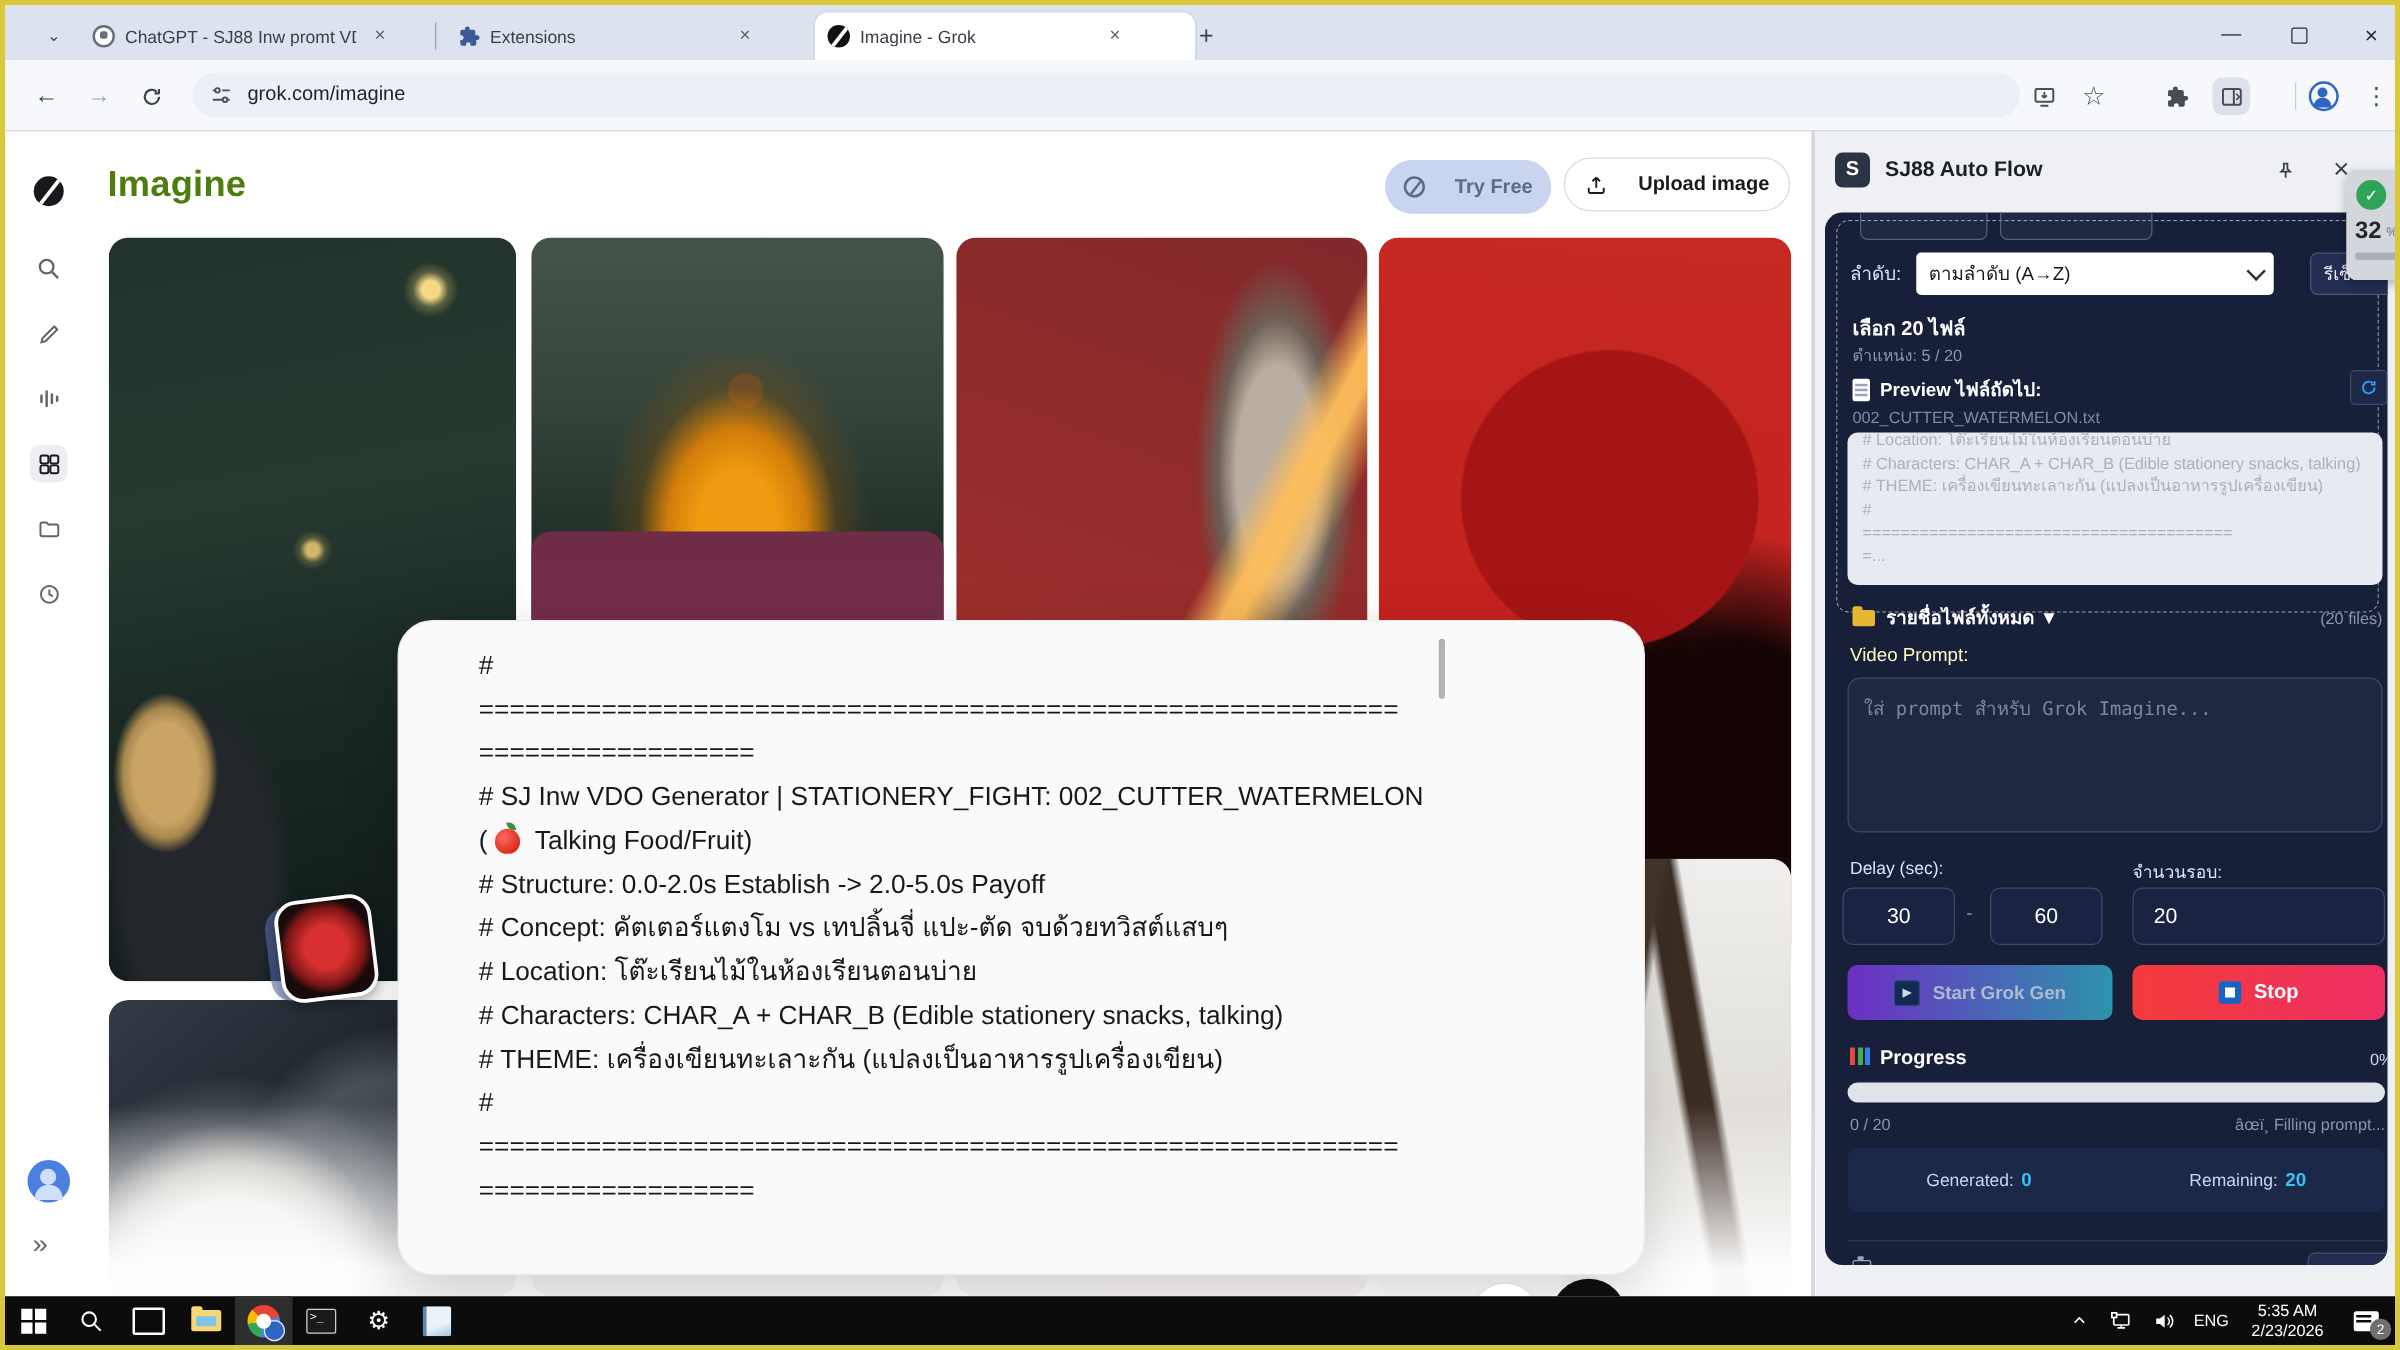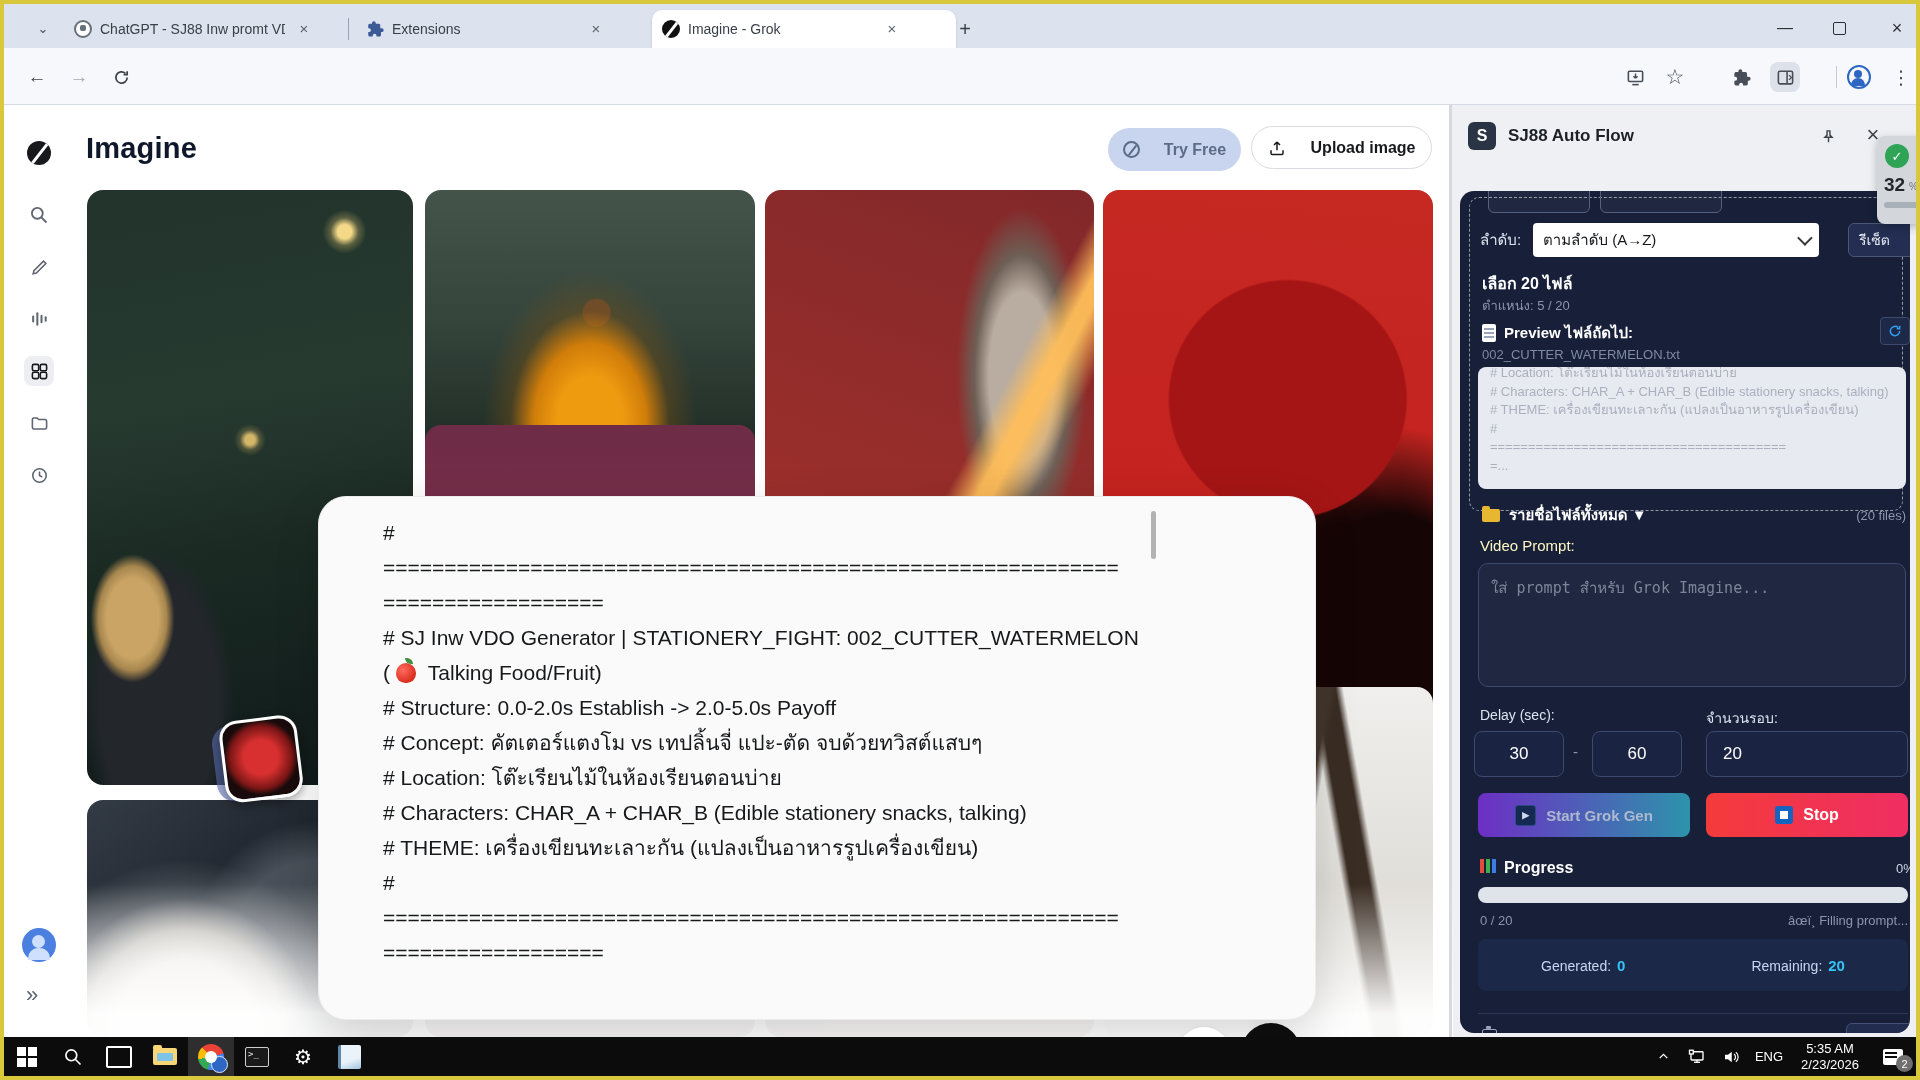--- a/index.html
+++ b/index.html
@@ -48,21 +48,21 @@
   .content{left:4px;top:104px;width:1912px;height:933px;background:#fff;overflow:hidden;}
   .vdivider{left:1449px;top:104px;width:3px;height:933px;background:#d6d9de;z-index:8;}
   
   .rail-ico{left:20px;width:30px;height:30px;display:flex;align-items:center;justify-content:center;color:#5f6670;}
   .rail-sel{color:#16181b;background:#eceef2;border-radius:8px;}
   .rail-avatar{left:18px;top:824px;width:34px;height:34px;border-radius:50%;background:#4b7fe0;position:relative;}
   .rail-avatar::after{content:"";position:absolute;left:10px;top:7px;width:13px;height:13px;border-radius:50%;background:#cfe0ff;}
   .rail-avatar::before{content:"";position:absolute;left:6px;top:20px;width:22px;height:12px;border-radius:10px 10px 0 0;background:#cfe0ff;}
   .rail-exp{left:22px;top:878px;color:#5f6670;font-size:22px;}
   
-  .ptitle{left:82px;top:28px;font-size:29px;font-weight:700;color:#0f172a;letter-spacing:.2px;}
+  .ptitle{left:82px;top:28px;font-size:29px;font-weight:700;color:#4d7c0f;letter-spacing:.2px;}
   .pill{height:43px;border-radius:22px;display:flex;align-items:center;justify-content:center;font-size:16px;font-weight:600;gap:16px;}
   .tryfree{left:1104px;top:24px;width:133px;background:#c9d4ef;color:#5c6b88;}
   .upload{left:1247px;top:22px;width:181px;background:#fff;border:1px solid #d8dbe0;color:#17191c;box-sizing:border-box;}
   .minigrok{width:17px;height:17px;border-radius:50%;border:2px solid #5c6b88;box-sizing:border-box;position:relative;overflow:hidden;margin-right:8px;}
   .minigrok::after{content:"";position:absolute;left:6px;top:-2px;width:2px;height:20px;background:#5c6b88;transform:rotate(38deg);}
   
   .card{border-radius:16px;overflow:hidden;}
   .img1{left:83px;top:86px;width:326px;height:595px;
     background:
       radial-gradient(circle at 79% 7%, rgba(255,225,140,.95) 0 7px, rgba(255,220,120,.25) 14px, transparent 22px),
@@ -126,21 +126,21 @@
            color:#fff;font-size:28px;display:flex;align-items:center;justify-content:center;}
   
   .extpanel{left:1452px;top:104px;width:464px;height:933px;background:#eef0f3;}
   .exthead{position:absolute;left:0;top:0;width:100%;height:64px;display:flex;align-items:center;}
   .slogo{width:28px;height:28px;border-radius:6px;background:#2b3445;color:#fff;font-weight:700;font-size:16px;
          display:flex;align-items:center;justify-content:center;margin:0 12px 0 16px;}
   .exttitle{font-size:17px;font-weight:700;color:#1d2126;}
   .pinbtn{position:absolute;right:74px;top:18px;width:28px;height:28px;color:#3c4248;display:flex;align-items:center;justify-content:center;}
   .extclose{position:absolute;right:28px;top:16px;width:30px;height:30px;color:#3c4248;font-size:22px;
             display:flex;align-items:center;justify-content:center;}
-  .dcard{position:absolute;left:8px;top:66px;width:450px;height:842px;background:#171f39;border-radius:14px;color:#e8ecf5;overflow:hidden;margin-top:21px;}
+  .dcard{position:absolute;left:8px;top:66px;width:450px;height:842px;background:#171f39;border-radius:14px;color:#e8ecf5;overflow:hidden;}
   .dashzone{position:absolute;left:9px;top:6px;width:432px;height:312px;border:1px dashed rgba(255,255,255,.55);border-radius:10px;}
   .partialbtn{position:absolute;top:-8px;height:28px;border:1px solid #55627f;border-radius:6px;background:rgba(255,255,255,.04);}
   .pb1{left:28px;width:100px;} .pb2{left:140px;width:120px;}
   .lbl{font-size:15px;color:#dde4f2;}
   .orderrow{position:absolute;left:20px;top:32px;display:flex;align-items:center;}
   .sel{width:286px;height:34px;background:#fff;border-radius:4px;margin-left:12px;display:flex;align-items:center;
        padding:0 10px;box-sizing:border-box;color:#16181c;font-size:15px;position:relative;}
   .sel .chv{position:absolute;right:10px;top:11px;width:9px;height:9px;border-right:2px solid #333;border-bottom:2px solid #333;transform:rotate(45deg) translateY(-2px);}
   .resetbtn{position:absolute;left:388px;top:32px;width:70px;height:34px;background:#232e52;border:1px solid #4a5878;
             border-radius:6px;color:#e8ecf5;font-size:14px;display:flex;align-items:center;padding-left:10px;box-sizing:border-box;overflow:hidden;white-space:nowrap;}
@@ -268,20 +268,31 @@
 
   <div class="toolbar abs">
     <div class="navico abs" style="left:18px">←</div>
     <div class="navico abs" style="left:60px;color:#a2a8b0">→</div>
     <div class="navico abs" style="left:102px">
       <svg width="17" height="17" viewBox="0 0 24 24" fill="none" stroke="#3c4248" stroke-width="2.4">
           <path d="M20 12a8 8 0 1 1-2.5-5.8"></path>
           <path d="M20 3v5h-5" stroke-linejoin="round"></path>
         </svg>
     </div>
+    <div class="addr abs">
+      <svg width="18" height="18" viewBox="0 0 24 24" fill="none" stroke="#4a5058" stroke-width="2">
+          <circle cx="8" cy="7" r="2.4"></circle>
+          <line x1="13" y1="7" x2="21" y2="7"></line>
+          <line x1="3" y1="7" x2="5.5" y2="7"></line>
+          <circle cx="16" cy="17" r="2.4"></circle>
+          <line x1="3" y1="17" x2="13" y2="17"></line>
+          <line x1="19" y1="17" x2="21" y2="17"></line>
+        </svg>
+      <span class="url">grok.com/imagine</span>
+    </div>
     <div class="tbright abs" style="left:1616px">
       <svg width="19" height="19" viewBox="0 0 24 24" fill="none" stroke="#474e57" stroke-width="2">
           <rect x="3" y="4" width="18" height="13" rx="1.5"></rect>
           <line x1="8" y1="21" x2="16" y2="21"></line>
           <path d="M12 7v6m0 0l-2.6-2.6M12 13l2.6-2.6" stroke-width="1.8"></path>
         </svg>
     </div>
     <div class="tbright abs" style="left:1656px;font-size:21px">☆</div>
     <div class="tbright abs" style="left:1722px">
       <svg width="19" height="19" viewBox="0 0 24 24" fill="#474e57">

